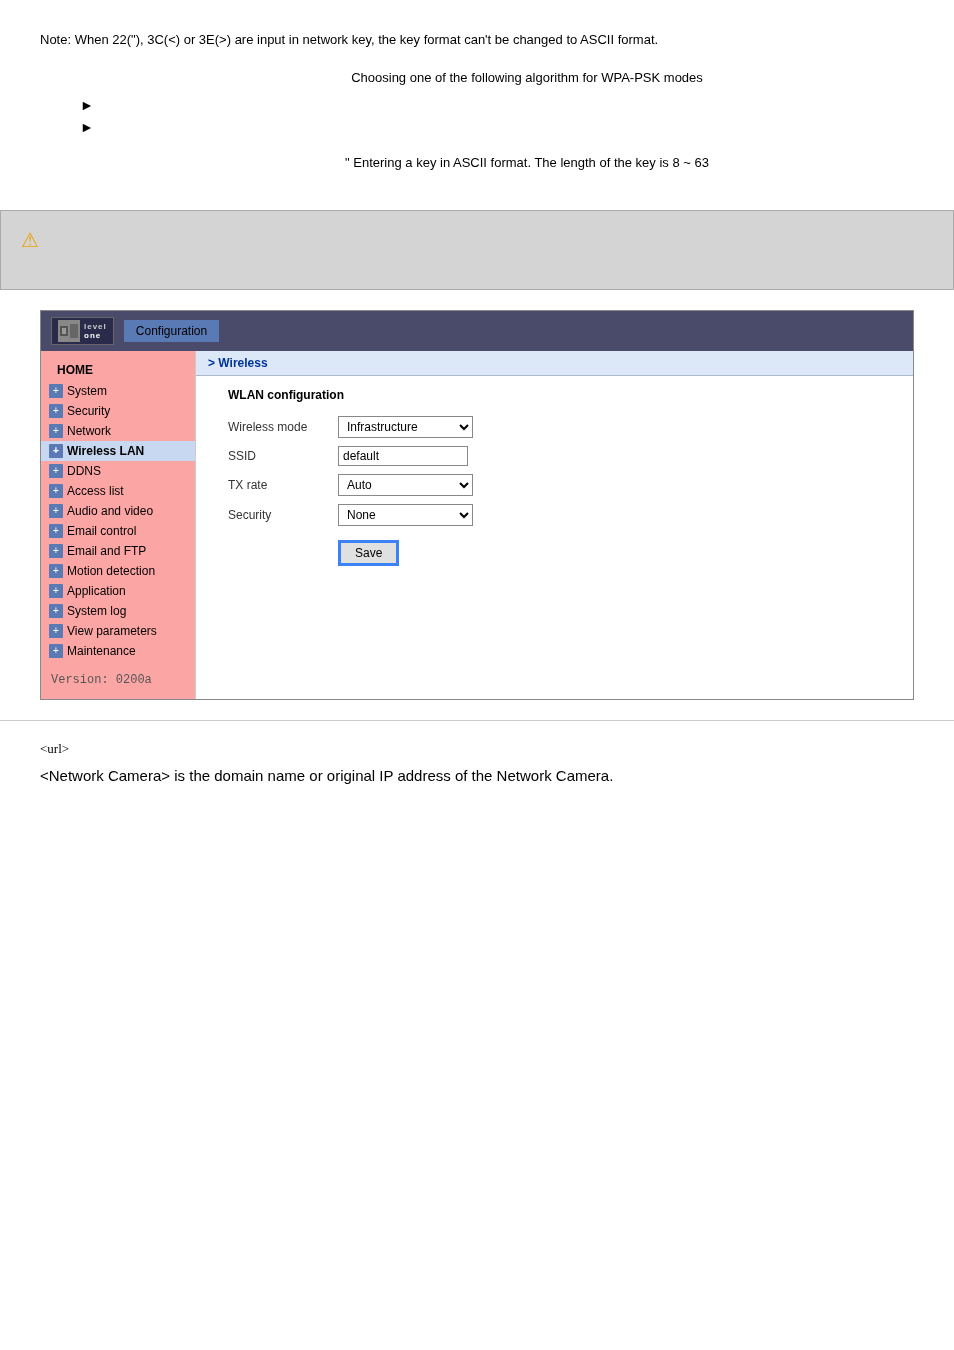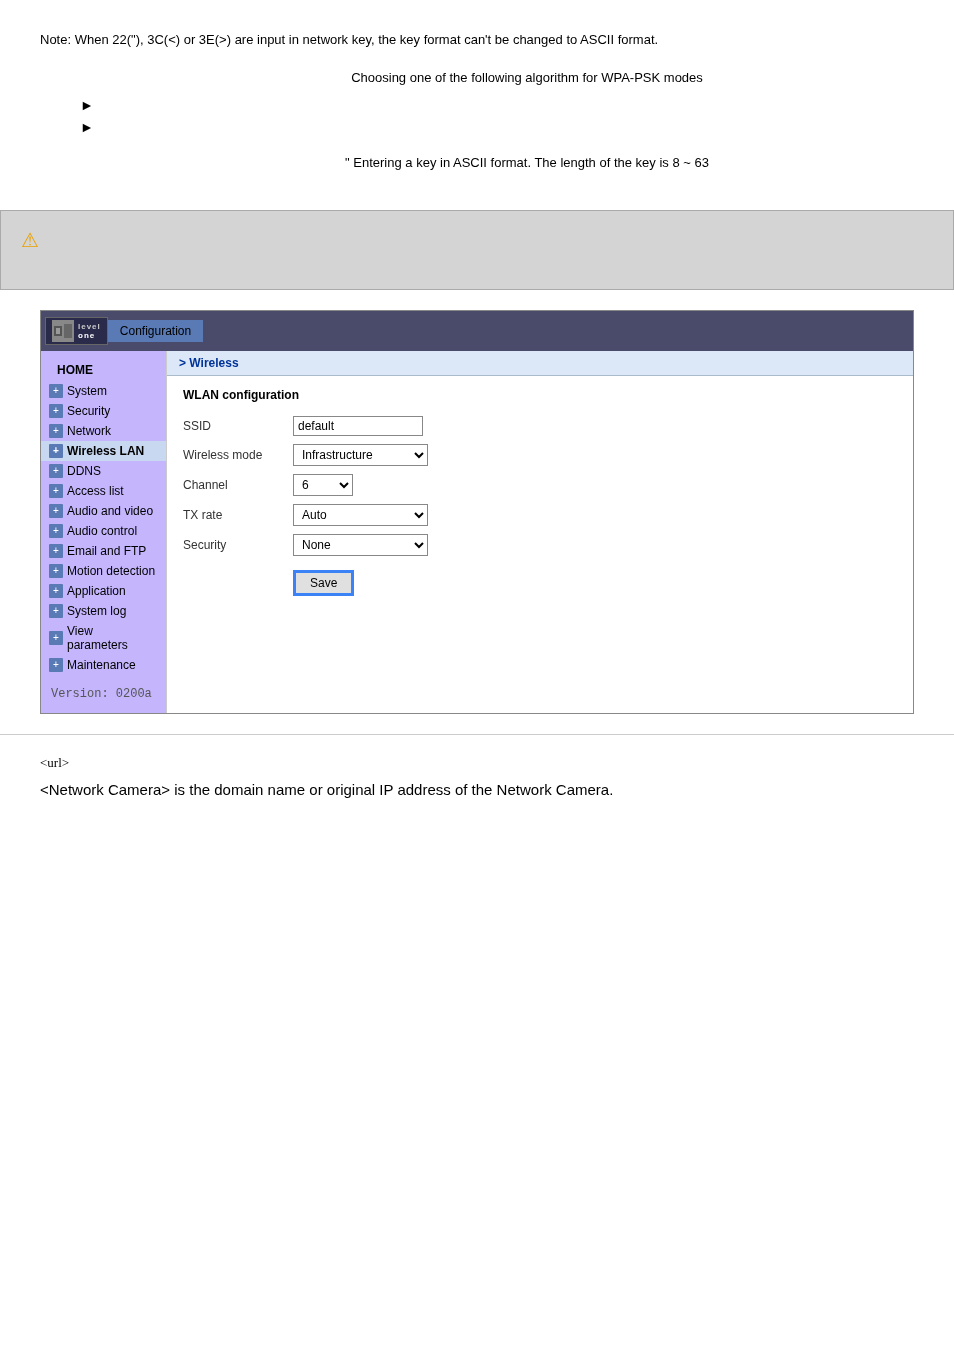--- a/index.html
+++ b/index.html
@@ -68,21 +68,22 @@
       background: #fff;
       display: flex;
       flex-direction: column;
     }
 
     
     .panel-header {
       background: #4a4a6a;
       display: flex;
       align-items: center;
-      padding: 6px 4px;
+      padding: 6px 10px;
+      gap: 10px;
     }
     .panel-logo {
       background: #2a2a4a;
       color: #fff;
       padding: 2px 6px;
       font-size: 10px;
       font-weight: bold;
       border: 1px solid #666;
       display: flex;
       align-items: center;
@@ -116,22 +117,22 @@
     }
 
     
     .panel-body {
       display: flex;
       flex: 1;
     }
 
     
     .sidebar {
-      width: 126px;
-      background: #c4b5fd;
+      width: 155px;
+      background: #fca5a5;
       border-right: 1px solid #ccc;
       padding: 8px 0;
       flex-shrink: 0;
     }
     .sidebar-home {
       padding: 4px 10px 4px 16px;
       font-size: 12px;
       font-weight: bold;
       color: #000;
     }
@@ -174,21 +175,21 @@
     }
     .content-header {
       background: #dce8f8;
       padding: 5px 12px;
       font-size: 12px;
       font-weight: bold;
       color: #003399;
       border-bottom: 1px solid #aabbcc;
     }
     .content-body {
-      padding: 12px 16px;
+      padding: 12px 32px;
     }
     .section-title {
       font-size: 12px;
       font-weight: bold;
       margin-bottom: 10px;
       color: #000;
     }
     .form-table {
       border-collapse: collapse;
       font-size: 12px;
@@ -314,21 +315,21 @@
       <div class="sidebar-item">
         <span class="sidebar-expand-icon">+</span>
         <span>Access list</span>
       </div>
       <div class="sidebar-item">
         <span class="sidebar-expand-icon">+</span>
         <span>Audio and video</span>
       </div>
       <div class="sidebar-item">
         <span class="sidebar-expand-icon">+</span>
-        <span>Audio control</span>
+        <span>Email control</span>
       </div>
       <div class="sidebar-item">
         <span class="sidebar-expand-icon">+</span>
         <span>Email and FTP</span>
       </div>
       <div class="sidebar-item">
         <span class="sidebar-expand-icon">+</span>
         <span>Motion detection</span>
       </div>
       <div class="sidebar-item">
@@ -352,41 +353,32 @@
     </div>
 
     <div class="main-content">
       <div class="content-header">&gt; Wireless</div>
       <div class="content-body">
         <div class="section-title">WLAN configuration</div>
 
         <table class="form-table">
           <tbody>
               <tr>
-            <td>SSID</td>
-            <td>
-              <input type="text" class="form-input" value="default" style="">
-            </td>
-          </tr>
-          <tr>
             <td>Wireless mode</td>
             <td>
               <select class="form-select">
                 <option>Infrastructure</option>
                 <option>Ad-hoc</option>
               </select>
             </td>
           </tr>
           <tr>
-            <td>Channel</td>
+            <td>SSID</td>
             <td>
-              <select class="form-select-small">
-                <option>1</option><option>2</option><option>3</option><option>4</option><option>5</option>
-                <option selected="">6</option><option>7</option><option>8</option><option>9</option><option>10</option><option>11</option>
-              </select>
+              <input type="text" class="form-input" value="default" style="">
             </td>
           </tr>
           <tr>
             <td>TX rate</td>
             <td>
               <select class="form-select">
                 <option selected="">Auto</option>
                 <option>1Mbps</option>
                 <option>2Mbps</option>
                 <option>5.5Mbps</option>

